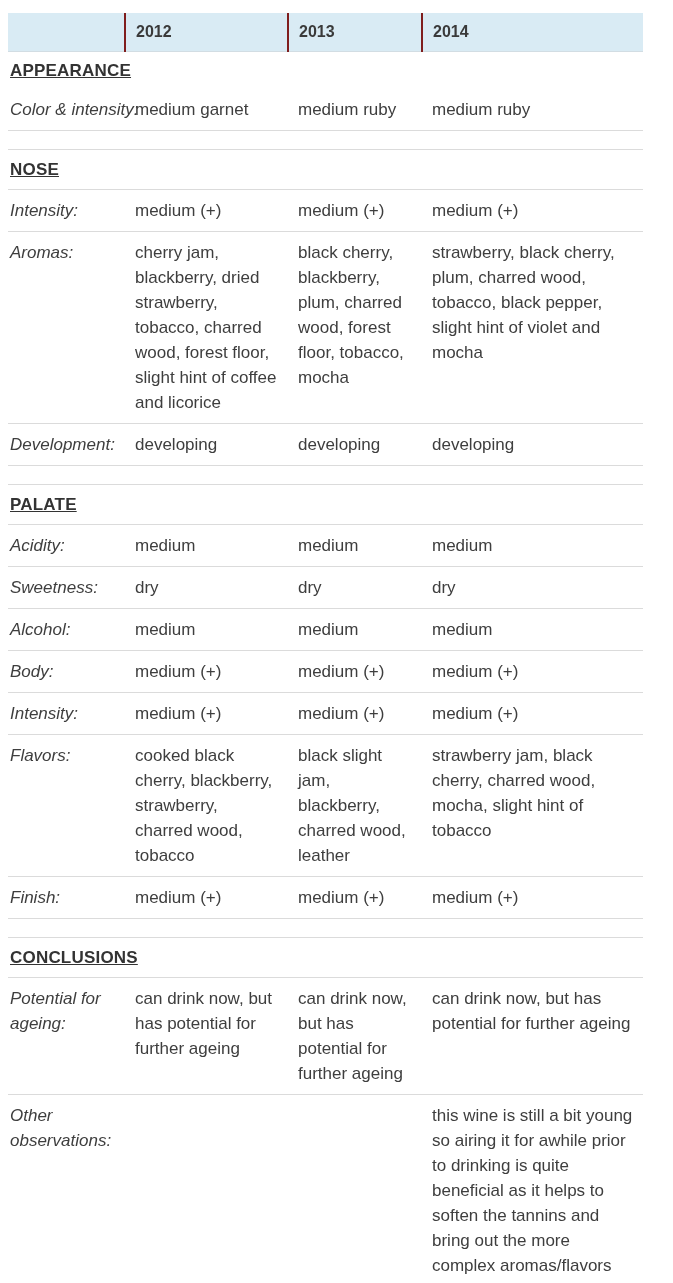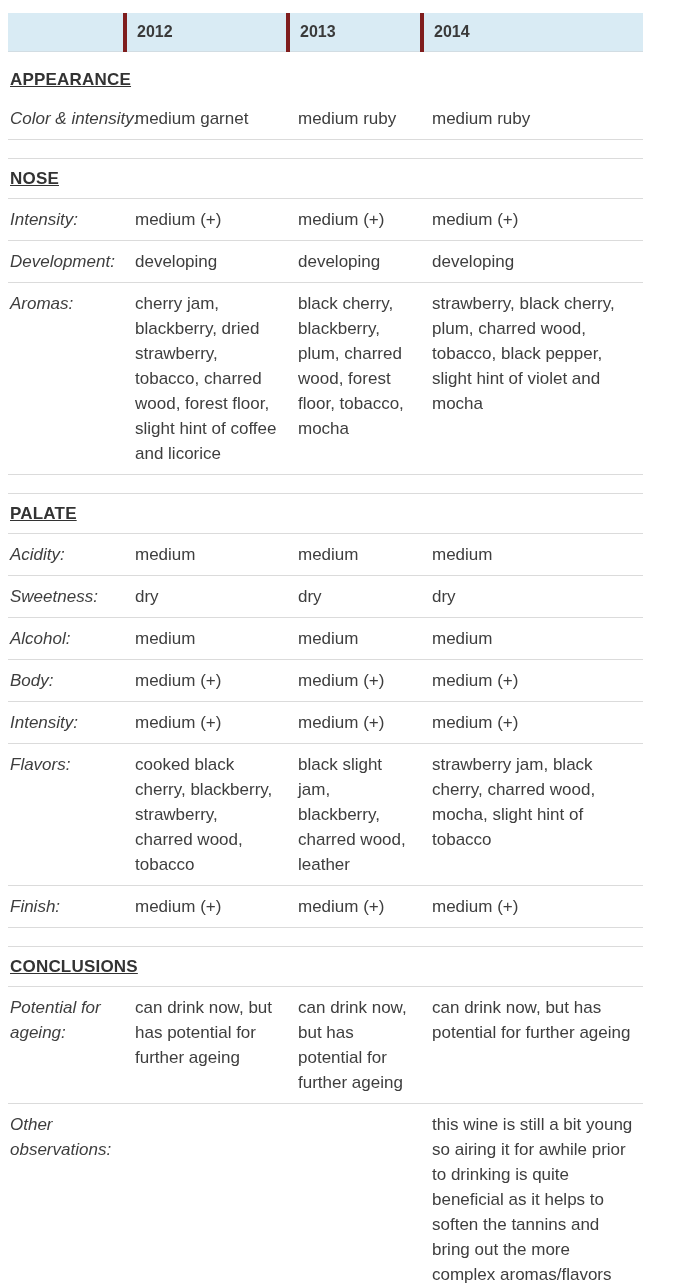--- a/index.html
+++ b/index.html
@@ -24,21 +24,21 @@
   col.c-2014  { width: 221px; }
 
   thead th {
     background: #d9ebf4;
     font-weight: 700;
     font-size: 16px;
     line-height: 20px;
     color: #3a3a3a;
     text-align: left;
     padding: 9px 10px;
-    border-left: 4px solid #7f1d1d;
+    border-left: 2px solid #7f1d1d;
     border-bottom: 1px solid #d2dde3;
   }
   thead th:first-child { border-left: none; padding-left: 2px; }
 
   td {
     vertical-align: top;
     font-size: 17px;
     line-height: 25px;
     color: #3e3e3e;
     padding: 8px 10px;
@@ -49,21 +49,21 @@
     font-style: italic;
     padding-left: 2px;
     white-space: pre;
   }
 
   tr.section-row td {
     padding: 7px 10px 7px 2px;
   }
   tr.section-row.first td {
     border-bottom: none;
-    padding-top: 15px;
+    padding-top: 6px;
     padding-bottom: 6px;
   }
   .section-title {
     font-weight: 700;
     font-size: 17px;
     line-height: 24px;
     color: #333333;
     letter-spacing: 0.2px;
     text-decoration: underline;
   }
@@ -107,30 +107,30 @@
         <tr class="section-row">
           <td colspan="4"><span class="section-title">NOSE</span></td>
         </tr>
         <tr class="data-row">
           <td class="label">Intensity:</td>
           <td class="value">medium (+)</td>
           <td class="value">medium (+)</td>
           <td class="value">medium (+)</td>
         </tr>
         <tr class="data-row">
+          <td class="label">Aromas:</td>
+          <td class="value">cherry jam, blackberry, dried strawberry, tobacco, charred wood, forest floor, slight hint of coffee and licorice</td>
+          <td class="value">black cherry, blackberry, plum, charred wood, forest floor, tobacco, mocha</td>
+          <td class="value">strawberry, black cherry, plum, charred wood, tobacco, black pepper, slight hint of violet and mocha</td>
+        </tr>
+        <tr class="data-row">
           <td class="label">Development:</td>
           <td class="value">developing</td>
           <td class="value">developing</td>
           <td class="value">developing</td>
-        </tr>
-        <tr class="data-row">
-          <td class="label">Aromas:</td>
-          <td class="value">cherry jam, blackberry, dried strawberry, tobacco, charred wood, forest floor, slight hint of coffee and licorice</td>
-          <td class="value">black cherry, blackberry, plum, charred wood, forest floor, tobacco, mocha</td>
-          <td class="value">strawberry, black cherry, plum, charred wood, tobacco, black pepper, slight hint of violet and mocha</td>
         </tr>
         <tr class="spacer-row">
           <td colspan="4"></td>
         </tr>
         <tr class="section-row">
           <td colspan="4"><span class="section-title">PALATE</span></td>
         </tr>
         <tr class="data-row">
           <td class="label">Acidity:</td>
           <td class="value">medium</td>

